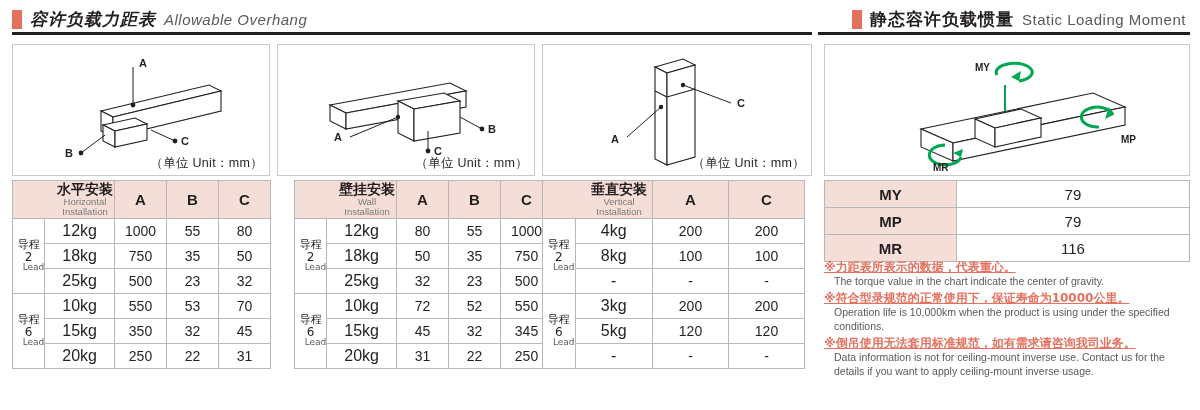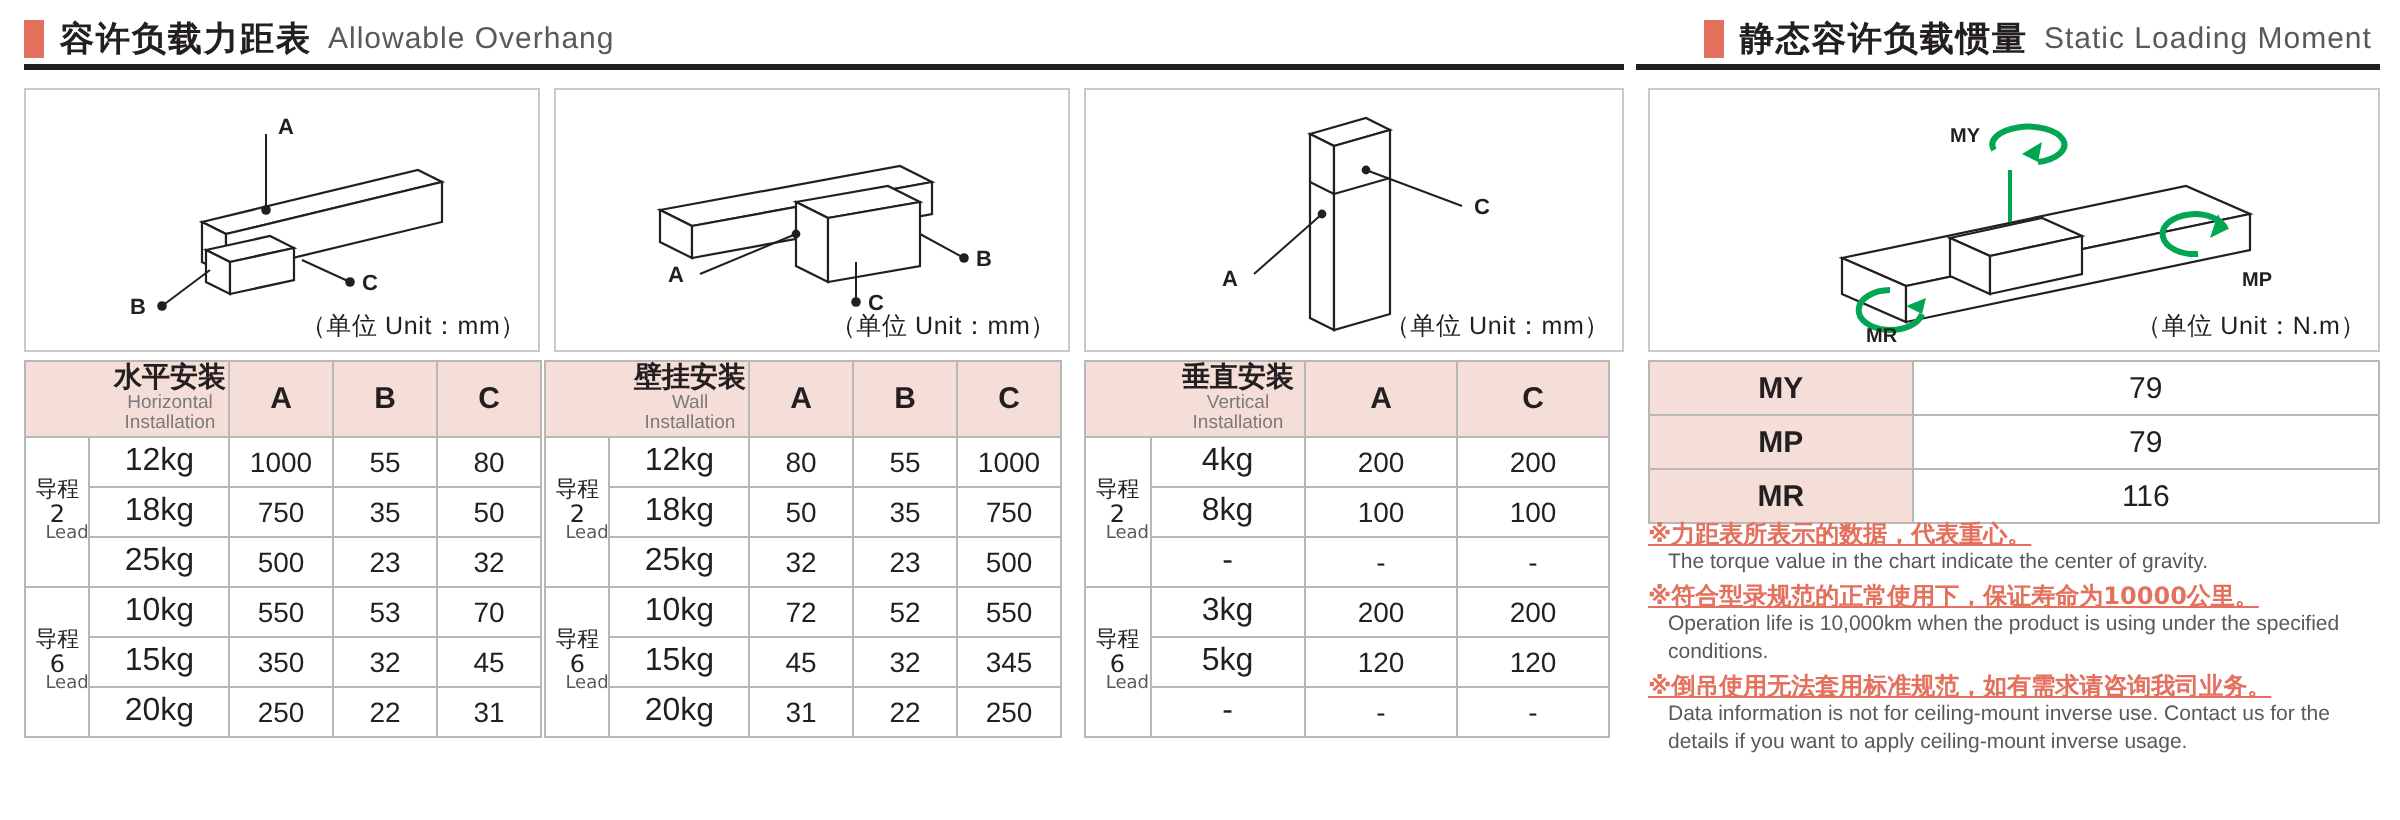--- a/index.html
+++ b/index.html
@@ -21,21 +21,21 @@
   .sec-head .cn {
     font-size: 17px; font-weight: bold; letter-spacing: 1px;
     font-family: "DejaVu Sans", "Liberation Sans", sans-serif;
   }
   .sec-head .en {
     font-size: 15px; color: #58595b; letter-spacing: 0.5px;
   }
   .head-rule { height: 3px; background: #231f20; }
 
   
-  #left-head { position: absolute; left: 12px; top: 8px; width: 800px; }
+  #left-head { position: absolute; left: 12px; top: 8px; width: 800px; font-style: italic; }
   #left-rule { position: absolute; left: 12px; top: 32px; width: 800px; }
 
   #right-head { position: absolute; left: 852px; top: 8px; width: 360px; }
   #right-rule { position: absolute; left: 818px; top: 32px; width: 372px; }
 
   
   .fig {
     position: absolute;
     border: 1px solid #c9c9c9;
     background: #ffffff;
@@ -223,21 +223,20 @@
       <text class="lbl" x="150" y="26" style="font-size:10px;">MY</text>
 
       <path d="M274 82 a16 10 0 1 1 14 -12" fill="none" stroke="#00a651" stroke-width="3"></path>
       <polygon points="288,70 280,74 284,62" fill="#00a651"></polygon>
       <text class="lbl" x="296" y="98" style="font-size:10px;">MP</text>
 
       <path d="M120 100 a16 10 0 1 0 16 12" fill="none" stroke="#00a651" stroke-width="3"></path>
       <polygon points="136,112 128,108 138,104" fill="#00a651"></polygon>
       <text class="lbl" x="108" y="126" style="font-size:10px;">MR</text>
     </svg>
-    <div class="fig-caption">（单位 Unit：N.m）</div>
   </div>
 
   <table class="spec" style="left:12px; top:180px;">
     <tbody>
       <tr>
         <th class="hdr" colspan="2" style="width:102px;">
           <div class="hdr-title">
             <div class="cn">水平安装</div>
             <div class="en">Horizontal Installation</div>
           </div>
@@ -288,21 +287,21 @@
       </tr>
       <tr>
         <td class="wt">20kg</td>
         <td class="val">250</td>
         <td class="val">22</td>
         <td class="val">31</td>
       </tr>
     </tbody>
   </table>
 
-  <table class="spec" style="left:272px; top:180px;">
+  <table class="spec" style="left:294px; top:180px;">
     <tbody>
       <tr>
         <th class="hdr" colspan="2" style="width:102px;">
           <div class="hdr-title">
             <div class="cn">壁挂安装</div>
             <div class="en">Wall Installation</div>
           </div>
         </th>
         <th class="hdr val">A</th>
         <th class="hdr val">B</th>

